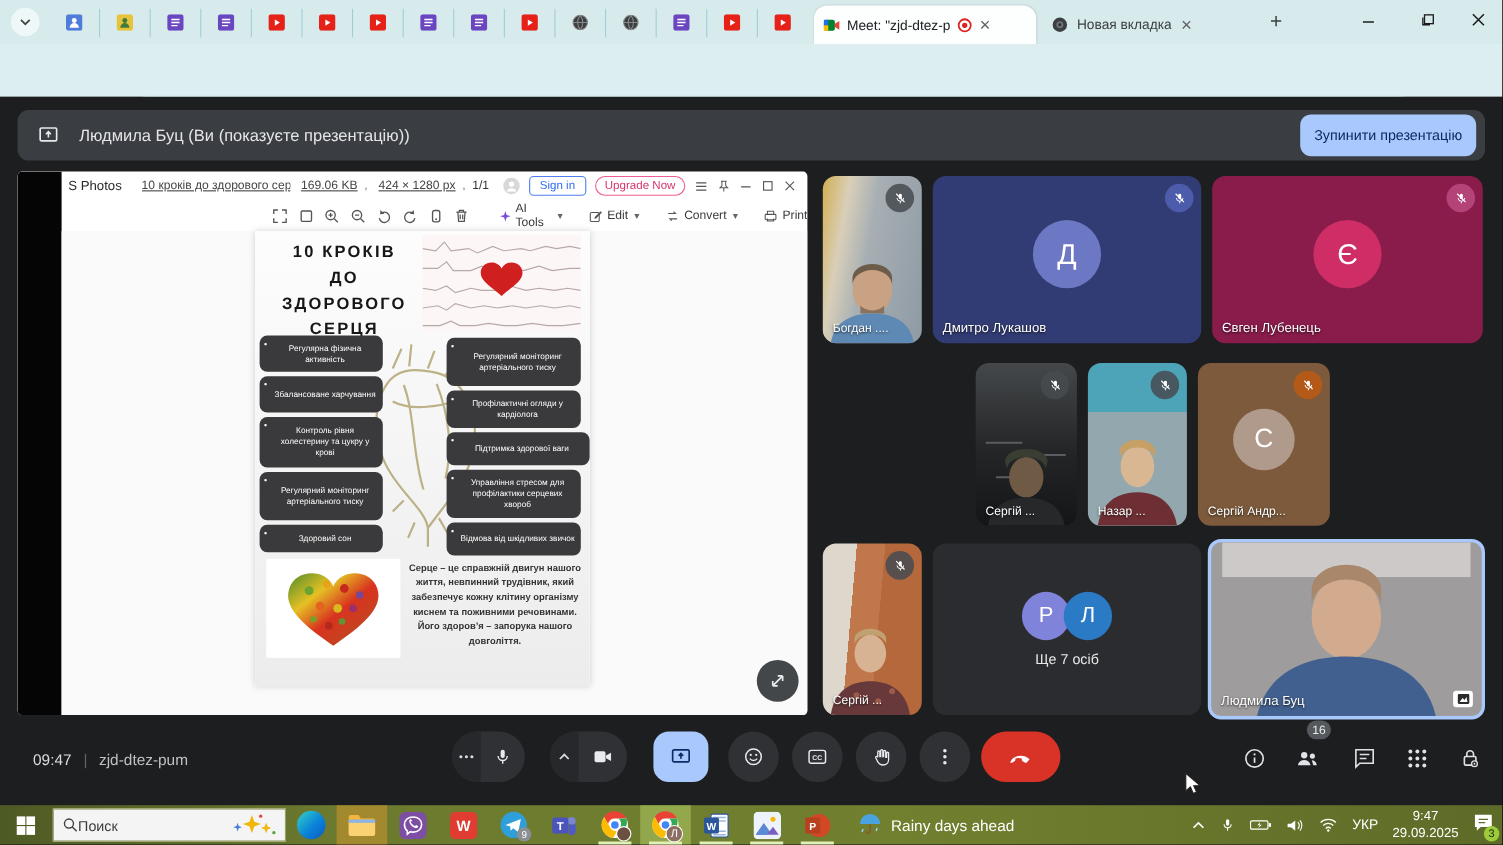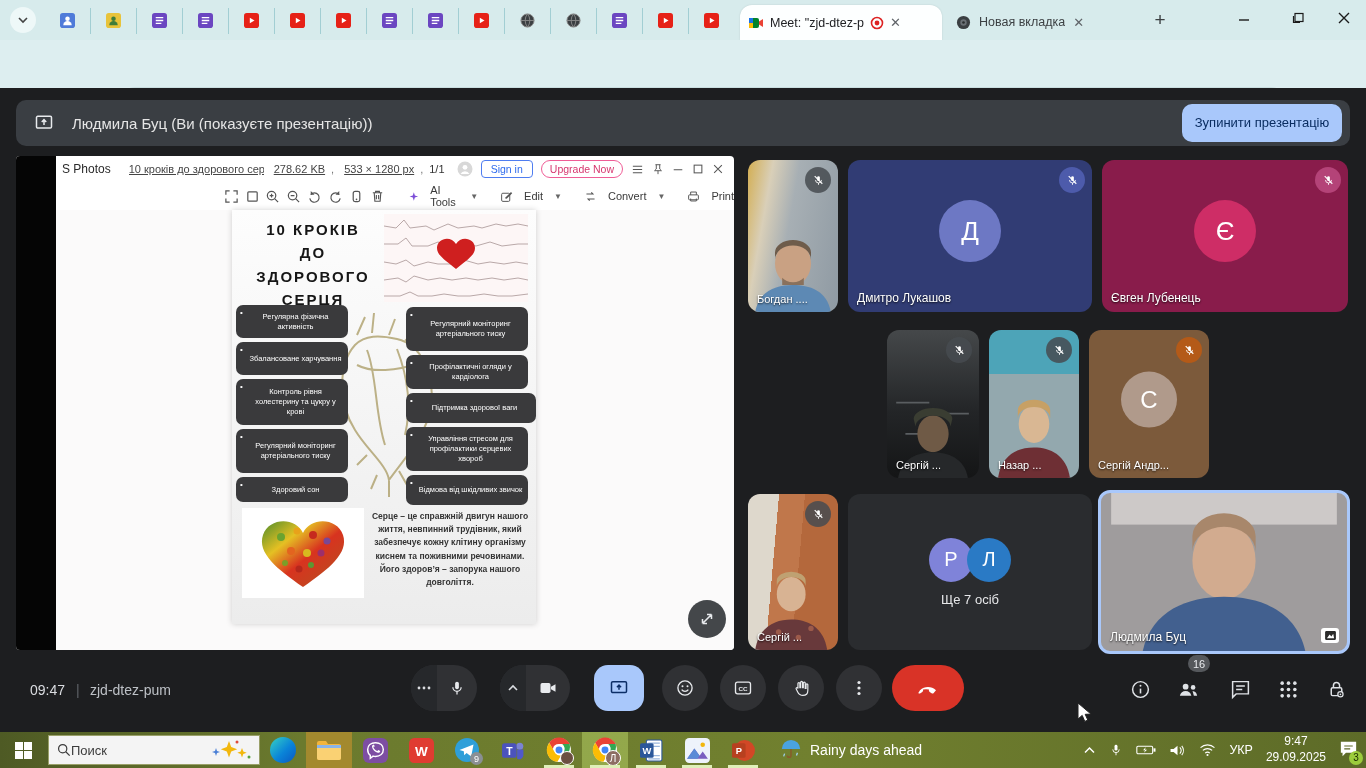--- a/index.html
+++ b/index.html
@@ -39,21 +39,21 @@
   .ptitle { position:absolute; left:40px; top:0; width:678px; height:26px; display:flex; align-items:center; font-size:11px; color:#333; }
   .pt-name { margin-left:6px; font-size:12px; color:#2a2a2a; }
   .pt-file { margin-left:18px; text-decoration:underline; color:#454545; max-width:135px; white-space:nowrap; overflow:hidden; }
   .pt-meta { margin-left:10px; text-decoration:underline; color:#454545; }
   .pt-sep { margin-left:6px; color:#777; }
   .pt-right { margin-left:auto; display:flex; align-items:center; gap:8px; padding-right:10px; }
   .signin { border:1px solid #4f7df0; color:#2f6bed; background:#fff; border-radius:4px; font-size:10.5px; padding:2px 9px; font-family:inherit; }
   .upgr { border:1px solid #ef5d96; color:#d6366e; background:#fff; border-radius:10px; font-size:10.5px; padding:2px 8px; font-family:inherit; }
   .ptb { position:absolute; left:40px; top:26px; width:678px; height:28px; display:flex; align-items:center; }
   .pti { width:27px; height:20px; display:flex; align-items:center; justify-content:center; }
-  .ptb-group { display:flex; align-items:center; gap:11px; margin-left:22px; font-size:11px; color:#3a3a3a; }
+  .ptb-group { display:flex; align-items:center; gap:4px; margin-left:22px; font-size:11px; color:#3a3a3a; }
   .caret { font-size:8px; color:#666; }
   .pcontent { position:absolute; left:40px; top:54px; width:678px; height:440px; background:#fbfafa; }
 
   .info { position:absolute; left:176px; top:0px; width:304px; height:414px; background:linear-gradient(#fdfdfd,#ececec); box-shadow:0 0 6px rgba(0,0,0,.18); }
   .ig-title { position:absolute; left:6px; top:8px; width:150px; text-align:center; font-weight:bold; font-size:15px; letter-spacing:2px; color:#161616; line-height:1.55; }
   .ecg { position:absolute; left:152px; top:4px; width:144px; height:88px; background:#fdf6f6; overflow:hidden; }
   .sketch { position:absolute; left:95px; top:95px; width:115px; height:198px; opacity:.75; }
   .step { position:absolute; background:#3a3a3c; border-radius:7px; color:#fff; font-size:7.5px; line-height:1.3; display:flex; align-items:center; justify-content:center; text-align:center; padding:2px 4px 2px 11px; }
   .step::before { content:"•"; position:absolute; left:4px; top:3px; font-size:8px; }
   .bl0{left:4px;top:95px;width:112px;height:33px} .bl1{left:4px;top:132px;width:112px;height:33px}
@@ -313,23 +313,23 @@
         </svg>
       <span class="mh-title">Людмила Буц (Ви (показуєте презентацію))</span>
       <button class="stopbtn">Зупинити презентацію</button>
     </div>
 
     <div class="share">
       <div class="strip"></div>
       <div class="ptitle">
         <span class="pt-name">S Photos</span>
         <span class="pt-file">10 кроків до здорового серця.jpg</span>
-        <span class="pt-meta">278.62 KB</span>
+        <span class="pt-meta">169.06 KB</span>
           <span class="pt-sep">,</span>
-        <span class="pt-meta">533 × 1280 px</span>
+        <span class="pt-meta">424 × 1280 px</span>
           <span class="pt-sep">,</span>
         <span style="margin-left:6px">1/1</span>
         <span class="pt-right">
           <svg width="16" height="16" viewBox="0 0 16 16">
               <circle cx="8" cy="8" r="7.5" fill="#d8d8d8"></circle>
               <circle cx="8" cy="6.3" r="2.4" fill="#fff"></circle>
               <path d="M3.5 13a5 5 0 0 1 9 0z" fill="#fff"></path>
             </svg>
           <button class="signin">Sign in</button>
           <button class="upgr">Upgrade Now</button>

